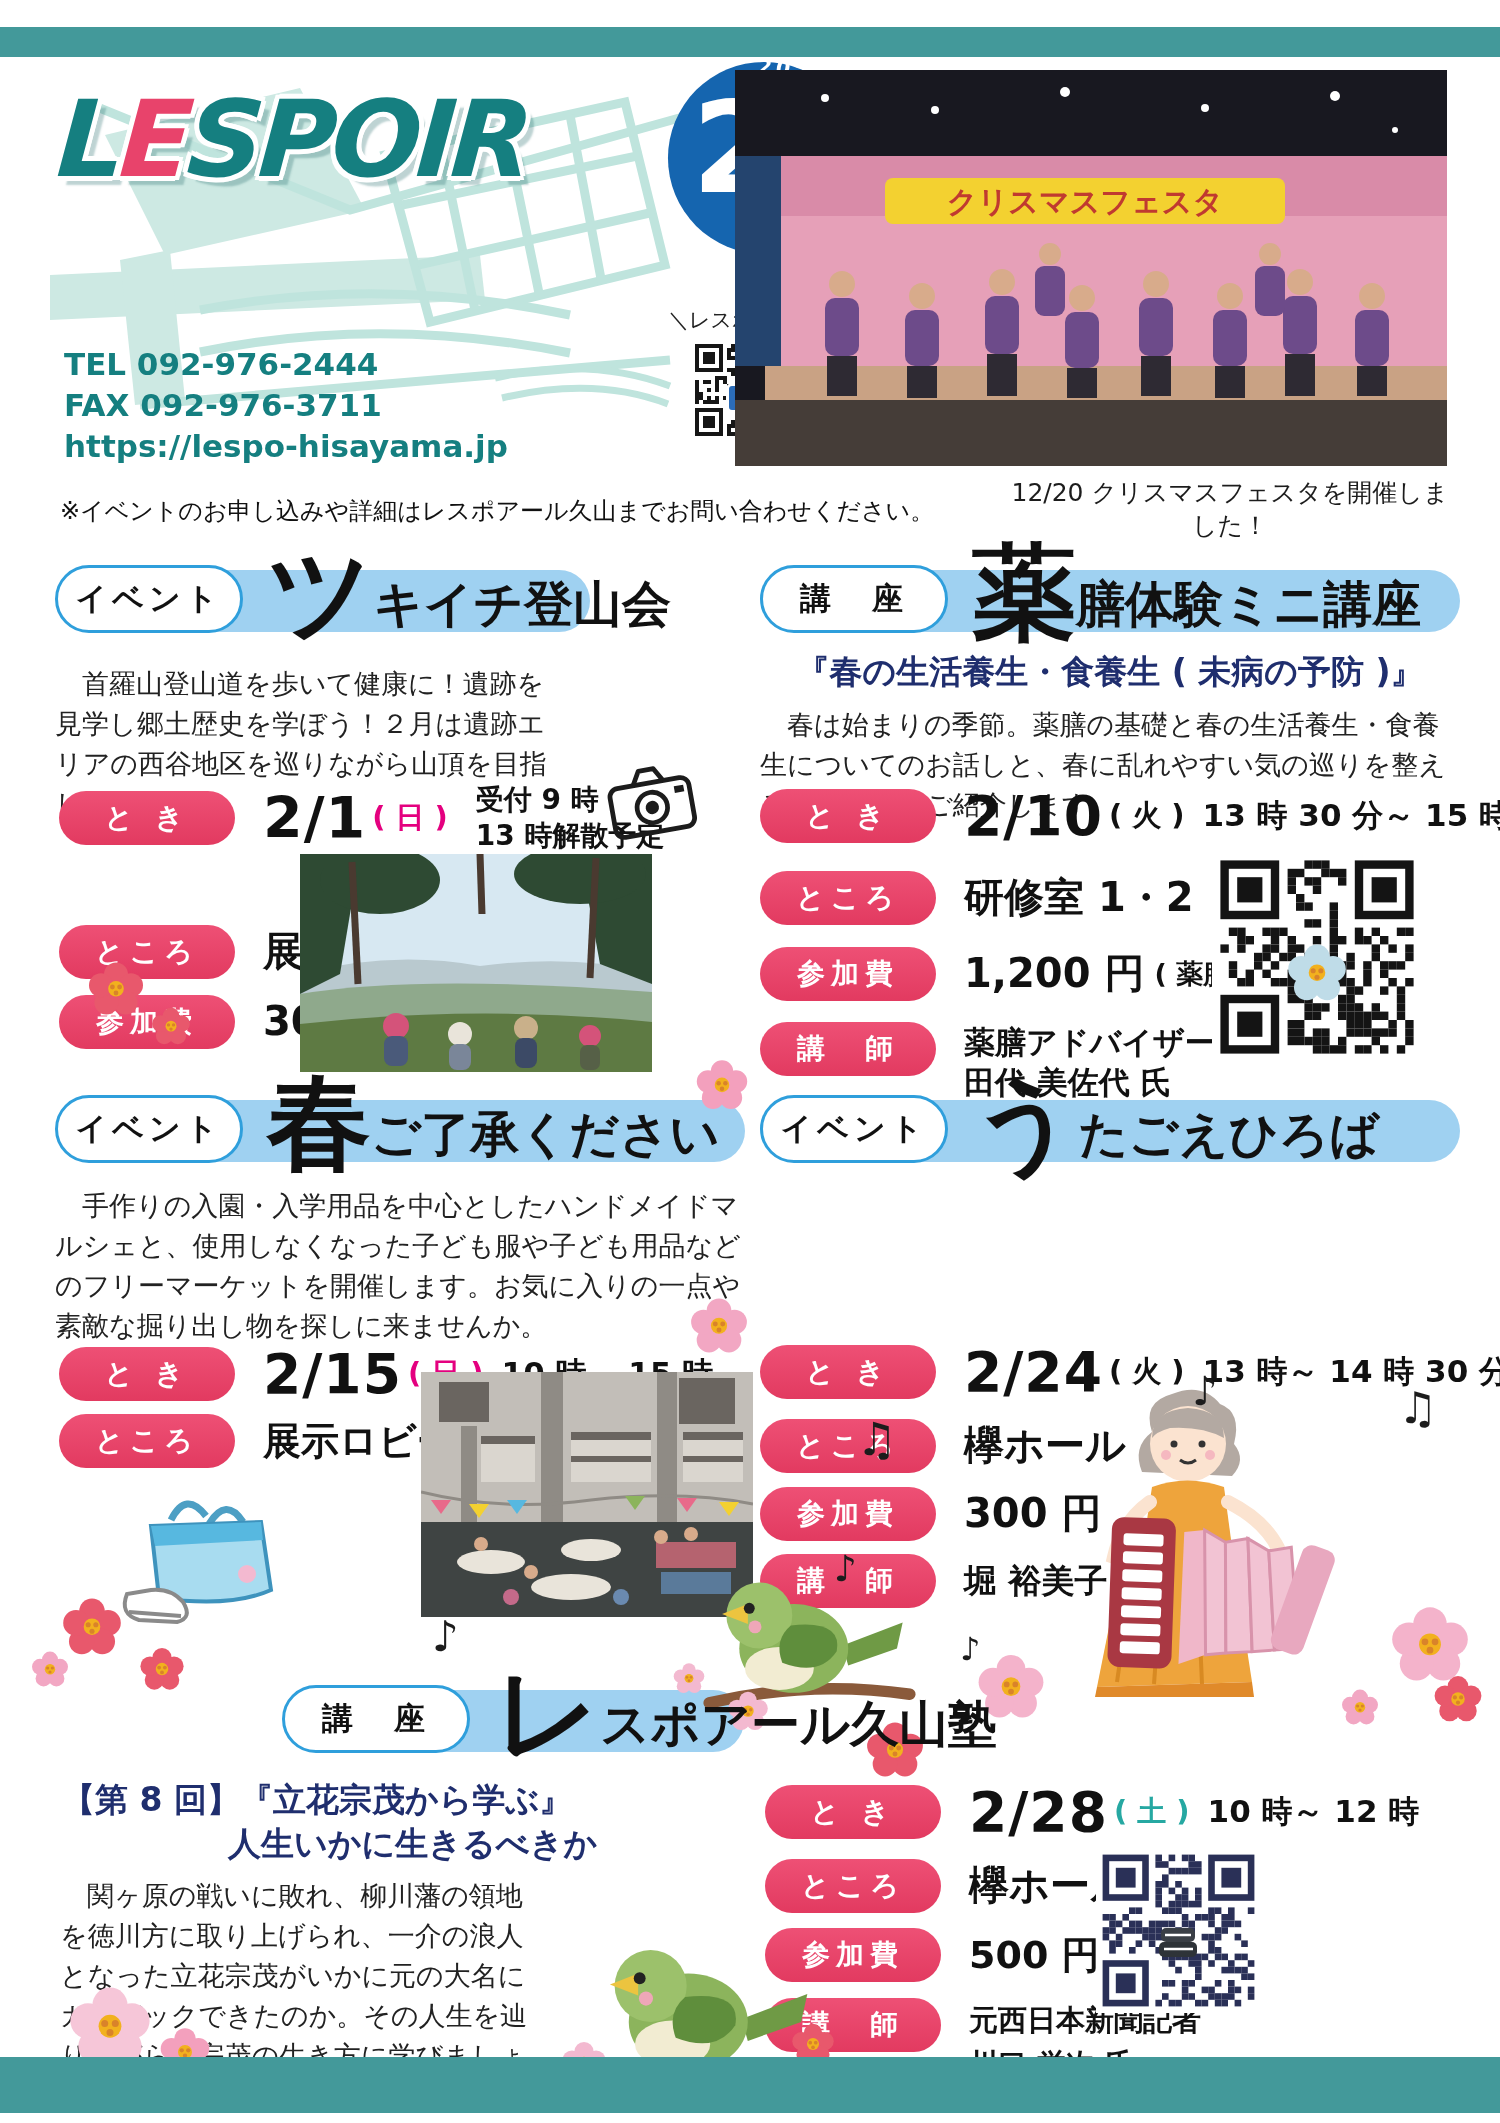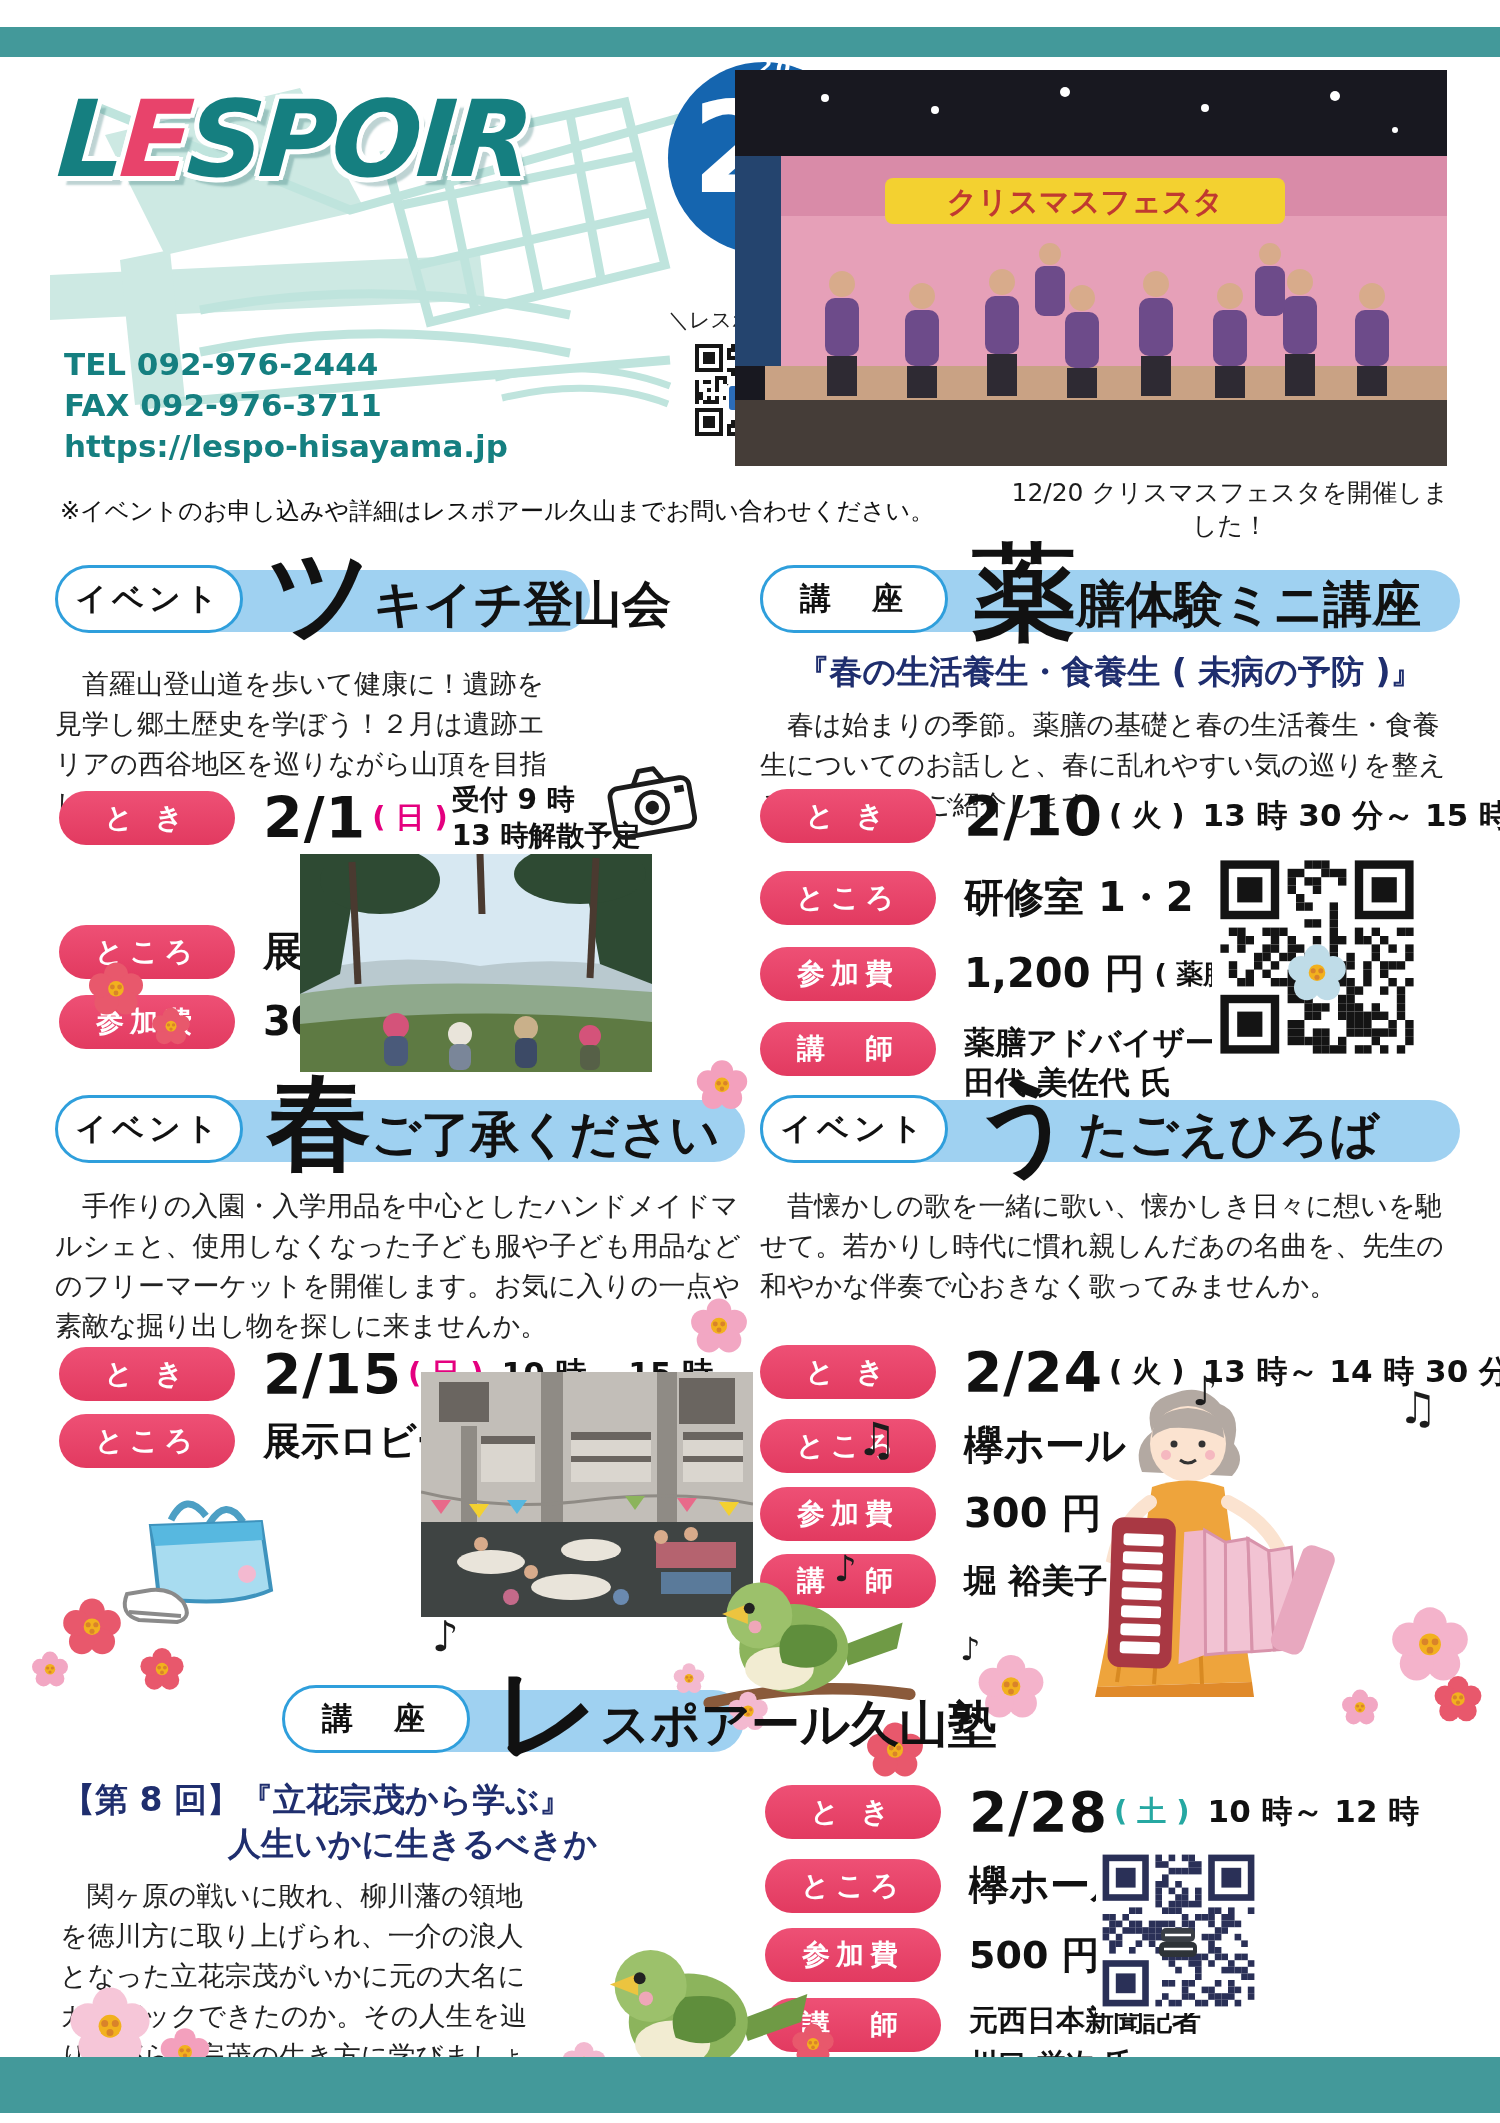--- a/index.html
+++ b/index.html
@@ -56,21 +56,21 @@
   .pill { flex:none; width:176px; height:54px; border-radius:30px; background:linear-gradient(180deg,#ee5075,#e23a60);
           color:#fff; font-size:28px; font-weight:bold; letter-spacing:6px;
           display:flex; align-items:center; justify-content:center; }
   .bdate { font-size:57px; font-weight:bold; color:#111; margin-left:28px; letter-spacing:1px; }
   .day { font-size:29px; font-weight:bold; margin-left:6px; color:#111; }
   .day.pink { color:#e4007f; } .day.teal { color:#26a8a2; }
   .tm { font-size:31px; font-weight:bold; color:#111; margin-left:18px; }
   .pv { font-size:40px; font-weight:bold; color:#111; margin-left:28px; }
   .pv.sm { font-size:30px; line-height:40px; white-space:normal; }
   .fnote { font-size:27px; font-weight:bold; margin-left:10px; color:#111; }
-  .notecol { display:flex; flex-direction:column; margin-left:4px; font-weight:bold; font-size:28px; line-height:36px; color:#111; }
+  .notecol { display:flex; flex-direction:column; margin-left:28px; font-weight:bold; font-size:28px; line-height:36px; color:#111; }
 
   .deco { position:absolute; }
   .mnote { position:absolute; color:#1c1c1c; font-weight:bold; }
 
   .e-title { position:absolute; font-size:33px; font-weight:bold; color:#1f2e6e; white-space:nowrap; }
 </style>
 </head>
 <body>
 
 <div class="page">
@@ -921,21 +921,20 @@
       <path d="M18 130 L70 134" stroke="#8a8a8a" stroke-width="4"></path>
     </svg>
   </div>
 
   <div class="sec" style="left:760px; top:1090px; width:700px; height:540px;">
     <div class="shead">
       <div class="bar"></div>
       <div class="cat">イベント</div>
       <div class="title"><span class="big">う</span><span class="rest">たごえひろば</span></div>
     </div>
-    <div class="desc" style="width:700px; margin-top:14px;">昔懐かしの歌を一緒に歌い、懐かしき日々に想いを馳せて。若かりし時代に慣れ親しんだあの名曲を、先生の和やかな伴奏で心おきなく歌ってみませんか。</div>
     <div class="row" style="left:0; top:250px;">
       <span class="pill">と き</span>
       <span class="bdate" style="font-size:55px;">2/24</span>
       <span class="day">( 火 )</span>
       <span class="tm">13 時～ 14 時 30 分</span>
     </div>
     <div class="row" style="left:0; top:328px;">
       <span class="pill">ところ</span>
       <span class="pv">欅ホール</span>
     </div>

